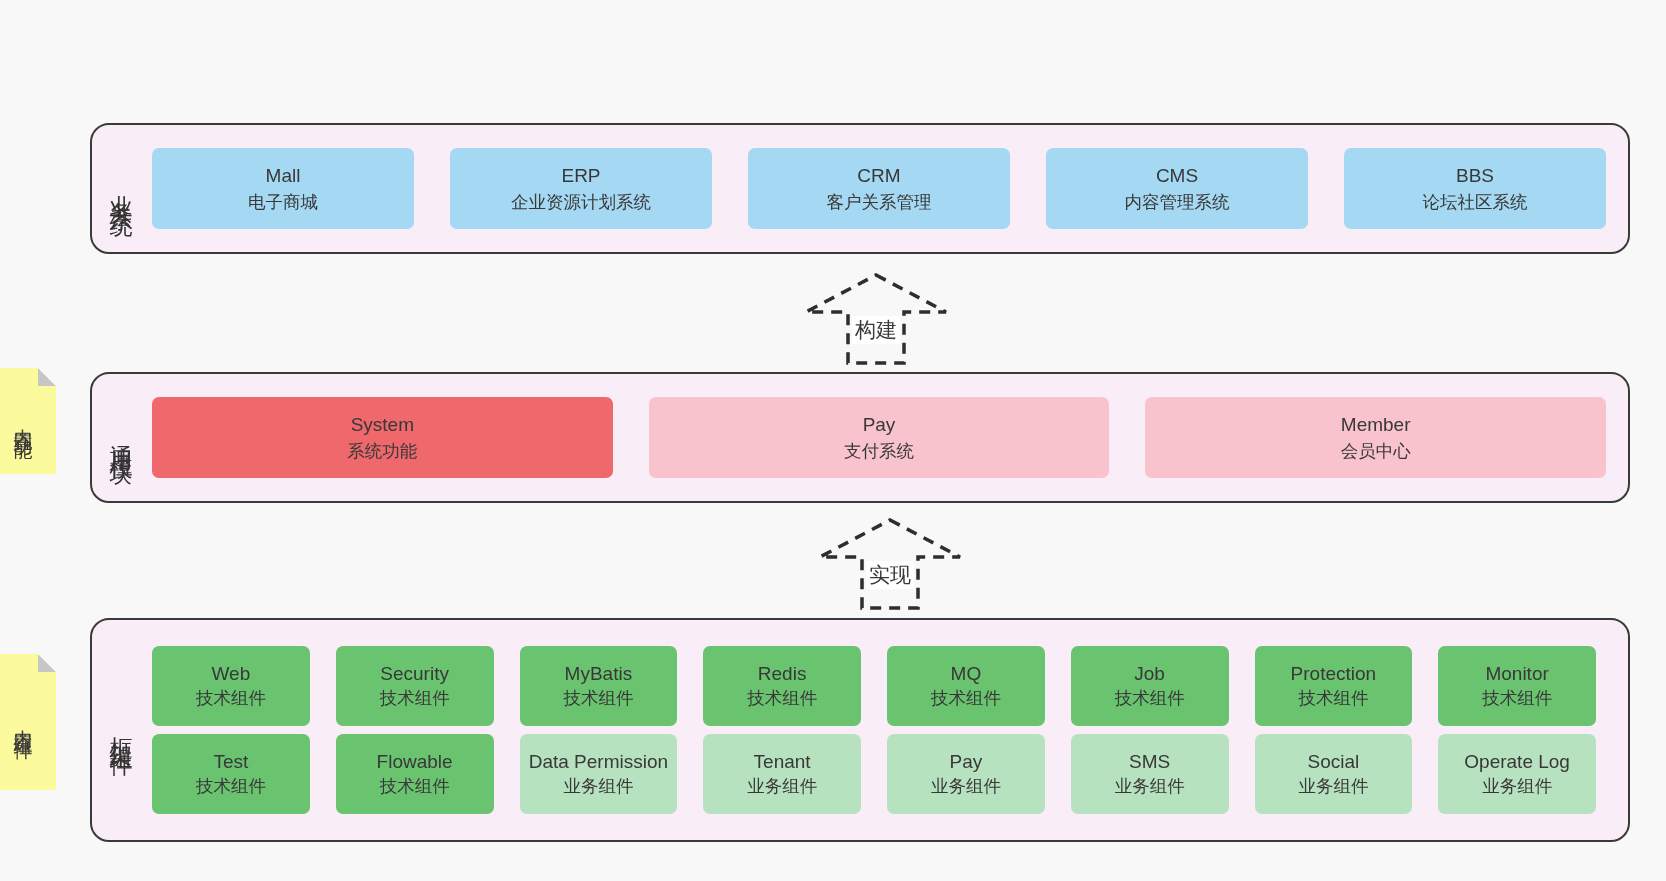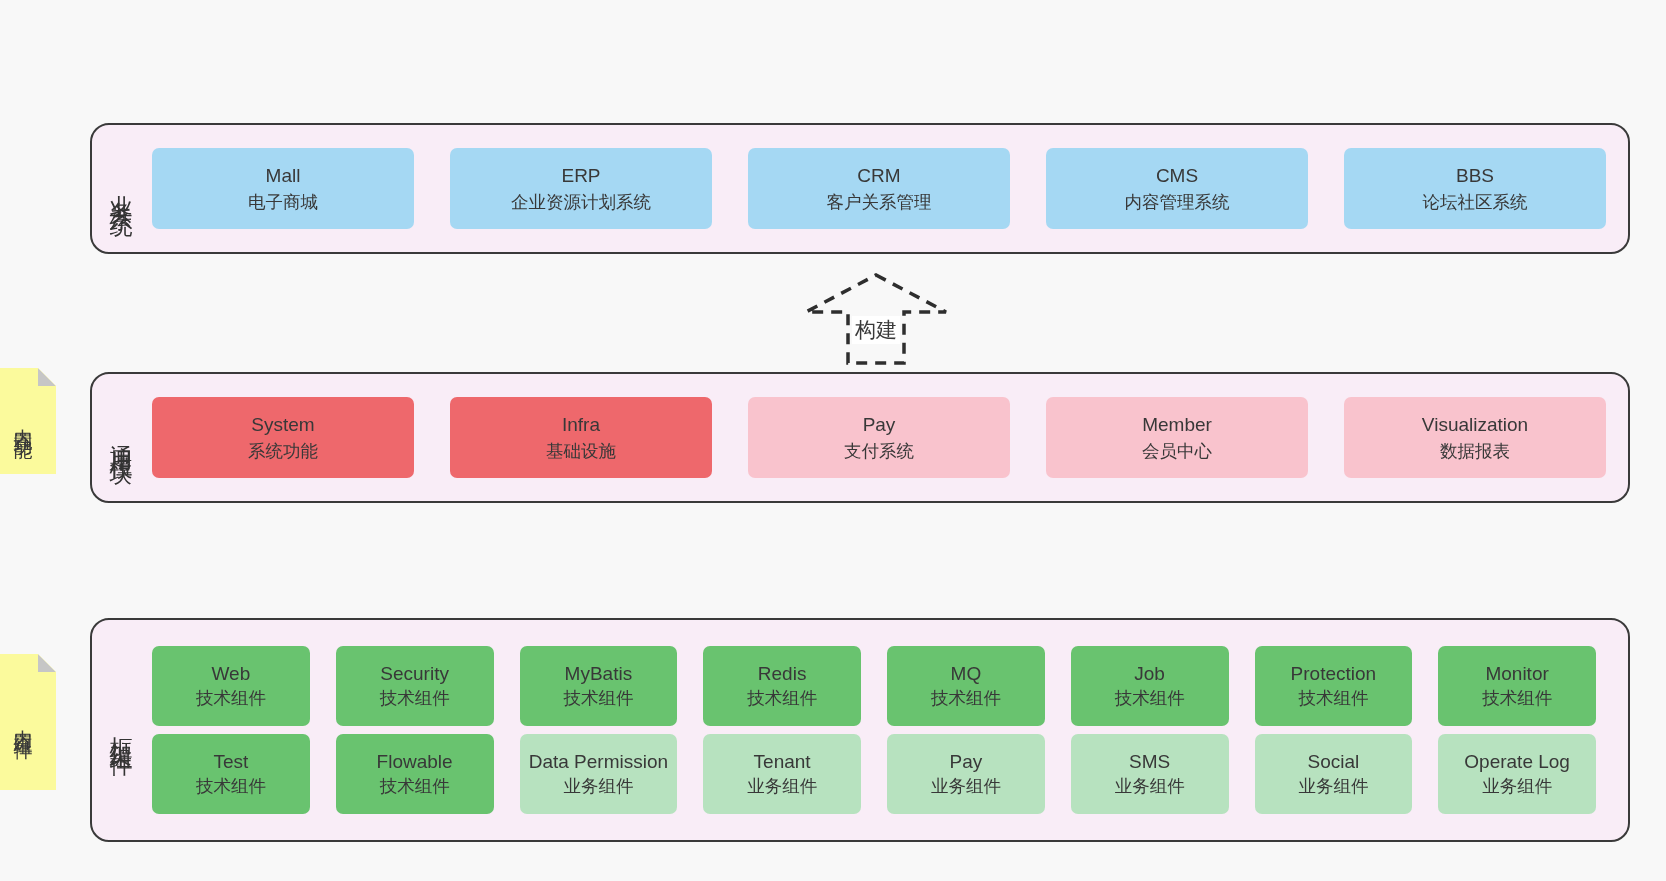--- a/index.html
+++ b/index.html
@@ -59,20 +59,26 @@
     <span class="vtext">内置组件</span>
   </div>
 
   <div class="arrow" style="left:803px;top:272px;">
     <svg width="146" height="94" viewBox="0 0 146 94">
       <path d="M73 3 L143 40 L101 40 L101 91 L45 91 L45 40 L3 40 Z" fill="#f8f8f8" stroke="#2e2e2e" stroke-width="3.5" stroke-dasharray="11 8" stroke-linecap="butt"></path>
     </svg>
     <span class="arrow-label">构建</span>
   </div>
 
+  <div class="arrow" style="left:817px;top:517px;">
+    <svg width="146" height="94" viewBox="0 0 146 94">
+      <path d="M73 3 L143 40 L101 40 L101 91 L45 91 L45 40 L3 40 Z" fill="#f8f8f8" stroke="#2e2e2e" stroke-width="3.5" stroke-dasharray="11 8" stroke-linecap="butt"></path>
+    </svg>
+    <span class="arrow-label">实现</span>
+  </div>
 
   <div class="section" style="top:123px;height:131px;">
     <div class="section-label">
       <span class="vtext">业务系统</span>
     </div>
     <div class="items">
       <div class="box blue">
         <span class="en">Mall</span>
         <span class="cn">电子商城</span>
       </div>
@@ -97,36 +103,28 @@
 
   <div class="section" style="top:372px;height:131px;">
     <div class="section-label">
       <span class="vtext">通用模块</span>
     </div>
     <div class="items">
       <div class="box red">
         <span class="en">System</span>
         <span class="cn">系统功能</span>
       </div>
-      <div class="box red">
-        <span class="en">Infra</span>
-        <span class="cn">基础设施</span>
-      </div>
       <div class="box pink">
         <span class="en">Pay</span>
         <span class="cn">支付系统</span>
       </div>
       <div class="box pink">
         <span class="en">Member</span>
         <span class="cn">会员中心</span>
       </div>
-      <div class="box pink">
-        <span class="en">Visualization</span>
-        <span class="cn">数据报表</span>
-      </div>
     </div>
   </div>
 
   <div class="section" style="top:618px;height:224px;">
     <div class="section-label">
       <span class="vtext">框架组件</span>
     </div>
     <div class="rows">
       <div class="items">
         <div class="box green">

